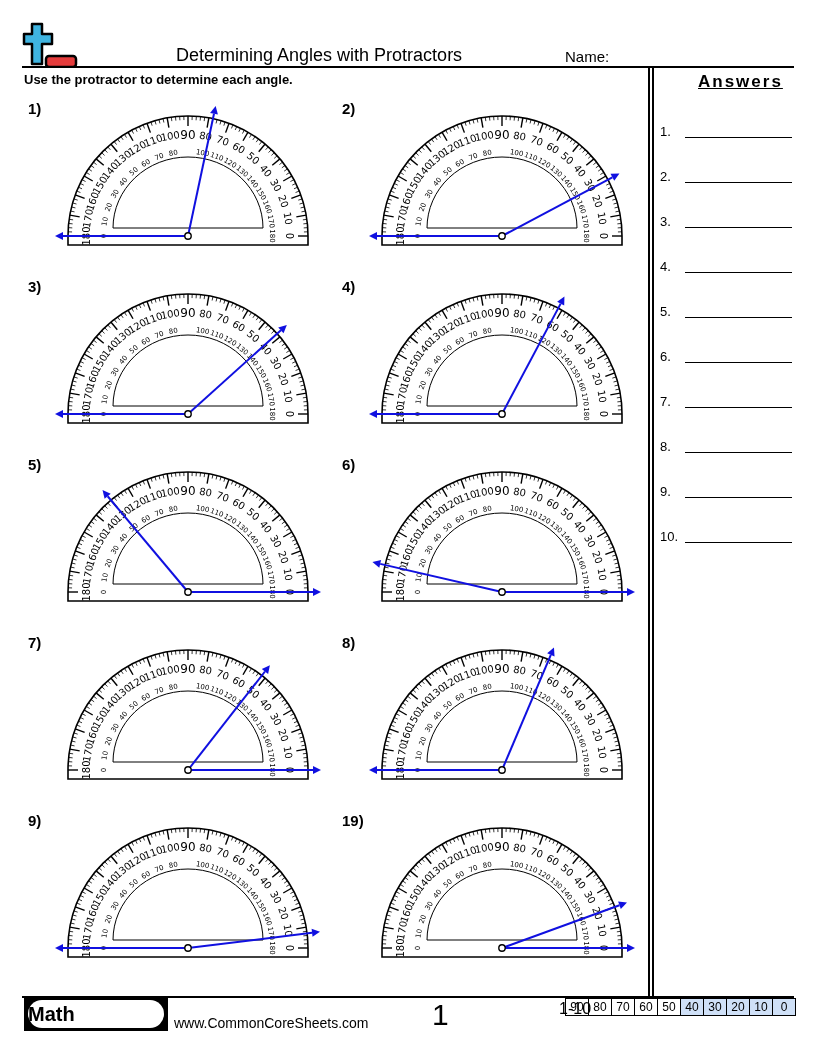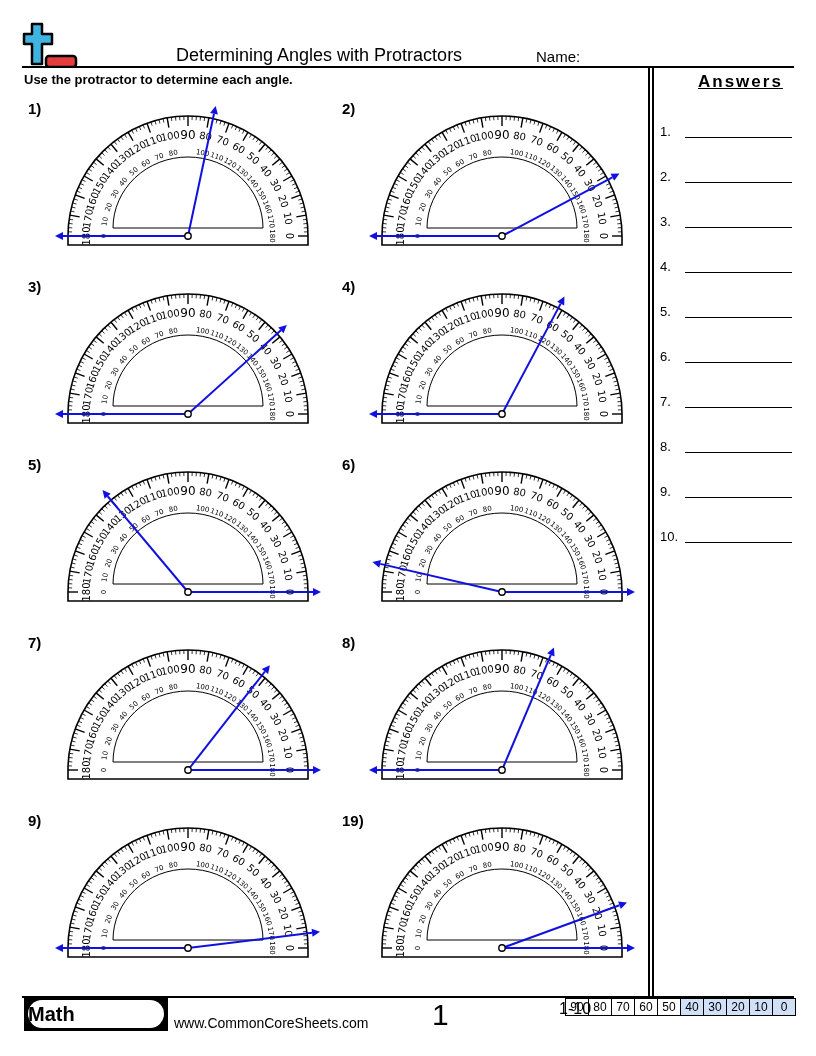--- a/index.html
+++ b/index.html
@@ -1,21 +1,21 @@
 <!DOCTYPE html>
 <html><head>
 <meta charset="utf-8">
 <style>
   * { box-sizing: border-box; margin: 0; padding: 0; }
   html, body { width: 816px; height: 1056px; background: #fff; overflow: hidden; }
   body { position: relative; font-family: "Liberation Sans", "DejaVu Sans", sans-serif; color: #000; }
 
   .logo { position: absolute; left: 22px; top: 22px; width: 58px; height: 46px; }
   .title { position: absolute; left: 176px; top: 45px; font-size: 18px; }
-  .name-label { position: absolute; left: 536px; top: 48px; font-size: 15px; }
+  .name-label { position: absolute; left: 565px; top: 48px; font-size: 15px; }
   .header-rule { position: absolute; left: 22px; top: 66px; width: 772px; height: 2px; background: #000; }
   .instructions { position: absolute; left: 24px; top: 72px; font-size: 13px; font-weight: bold; }
 
   .vdivider { position: absolute; left: 648px; top: 67px; width: 6px; height: 930px; border-left: 2px solid #000; border-right: 2px solid #000; }
 
   .answers-title { position: absolute; left: 698px; top: 72px; font-size: 17px; font-weight: bold; letter-spacing: 2px; text-decoration: underline; }
   .answer-row { position: absolute; left: 660px; width: 134px; height: 20px; font-size: 13px; }
   .answer-row .num { position: absolute; left: 0; top: 0; }
   .answer-row .line { position: absolute; left: 25px; top: 13px; width: 107px; height: 1px; background: #000; }
 

